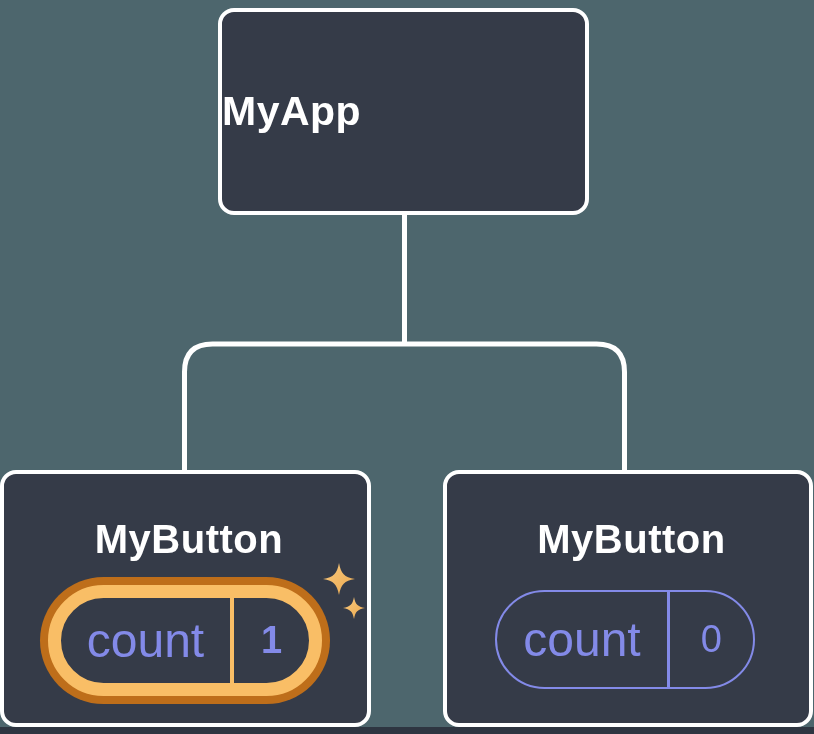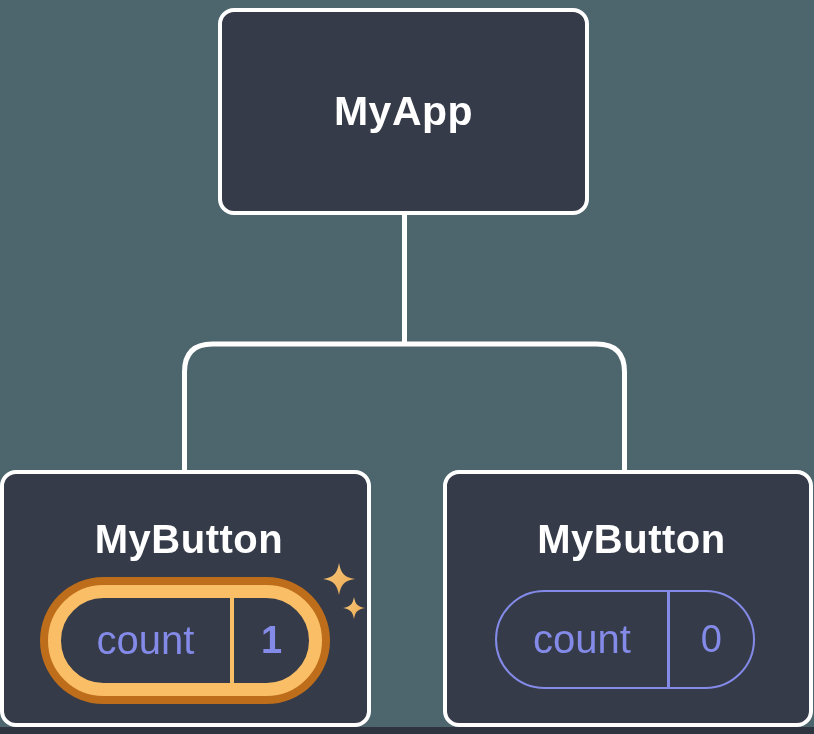--- a/index.html
+++ b/index.html
@@ -41,21 +41,21 @@
     position: absolute;
     background: var(--node-fill, #353B48);
     border: 4px solid var(--node-border, #fff);
     border-radius: 16px;
   }
   .node-root {
     left: 218px; top: 8px;
     width: 371px; height: 207px;
     display: flex;
     align-items: center;
-    justify-content: center;
+    justify-content: flex-start;
   }
   .node-child-left {
     left: 0px; top: 470px;
     width: 371px; height: 257px;
   }
   .node-child-right {
     left: 443px; top: 470px;
     width: 370px; height: 257px;
   }
 
@@ -81,21 +81,21 @@
     display: flex;
     align-items: stretch;
   }
   .pill-cell {
     display: flex;
     align-items: center;
     justify-content: center;
   }
   .state-name {
     color: var(--state-text, #838AE8);
-    font-size: 40px;
+    font-size: 48px;
   }
   .state-value {
     color: var(--state-text, #838AE8);
     font-size: 38px;
   }
 
   
   .pill-gold {
     left: 36px; top: 103px;
     width: 290px; height: 127px;

